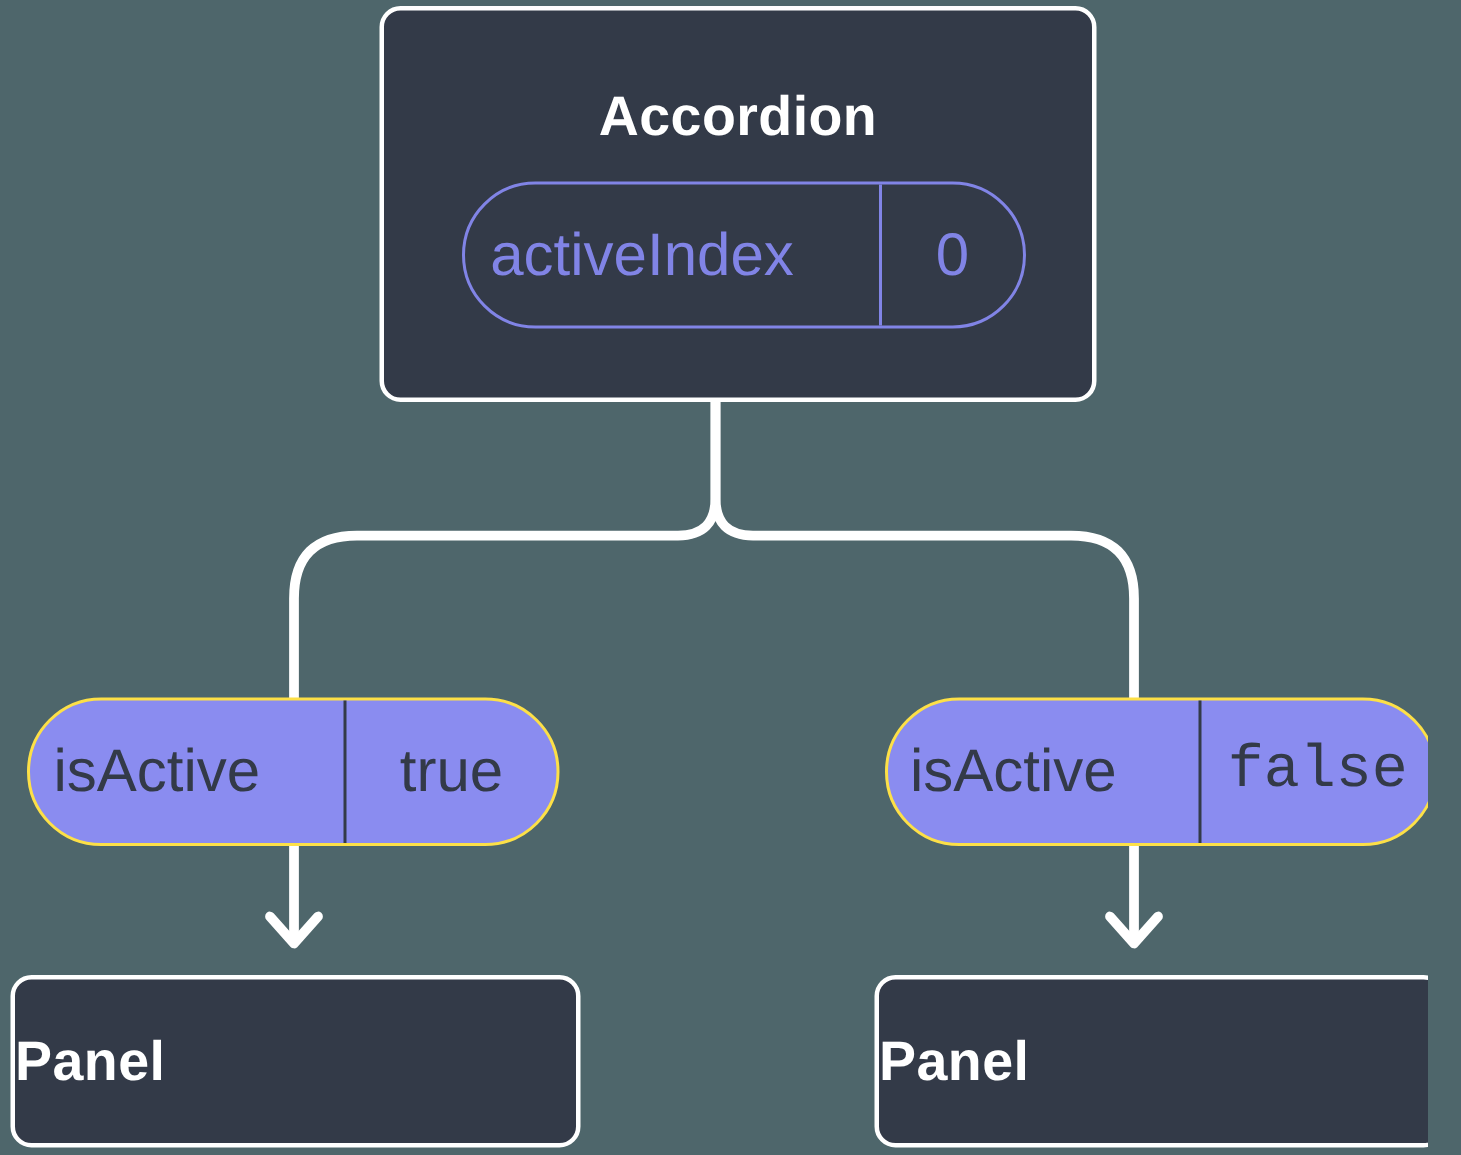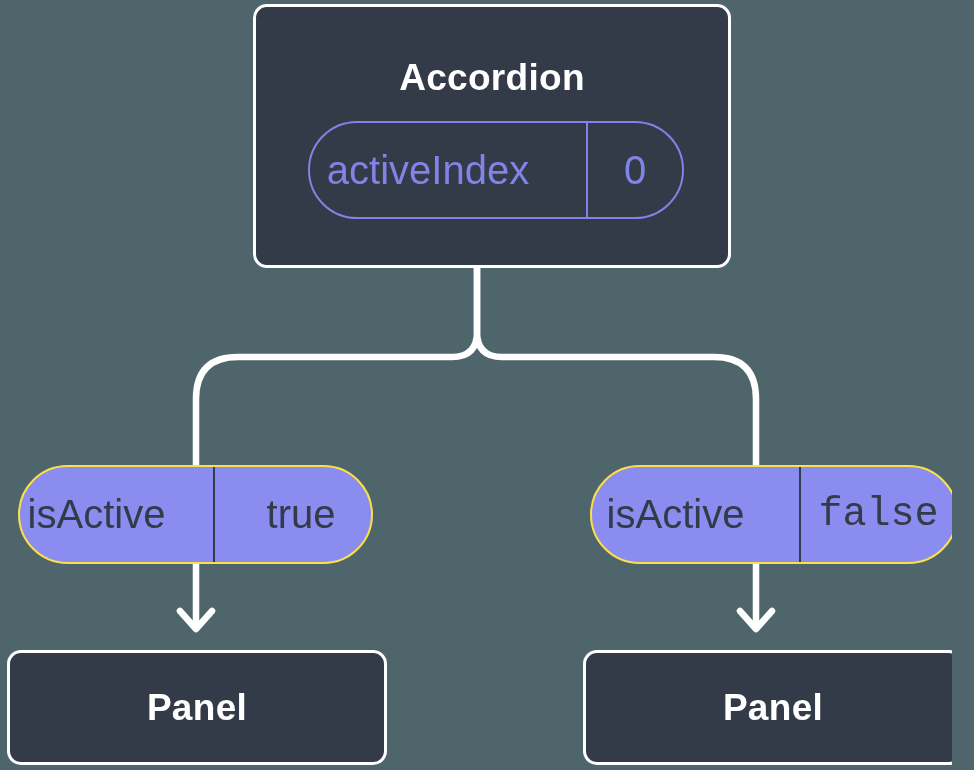--- a/index.html
+++ b/index.html
@@ -74,26 +74,25 @@
     justify-content: center;
     font-size: 40px;
     font-weight: 400;
   }
   .pill-label { flex: 1 1 auto; }
   .pill-value {
     flex: 0 0 auto;
     border-left: 2px solid currentColor;
   }
   .pill-outline .pill-value { width: 94px; }
-  .pill-true   .pill-value { width: 140px; padding-left: 16px; }
+  .pill-true   .pill-value { width: 140px; }
   .pill-false  .pill-value { width: 155px; font-family: Liberation Mono, monospace; }
   .node-panel {
     display: flex;
     align-items: center;
-    justify-content: center;
     color: #ffffff;
     font-size: 37px;
     font-weight: 600;
     letter-spacing: 0.3px;
   }
   .panel-left  { left: 7px;   top: 650px; width: 380px; height: 115px; }
   .panel-right { left: 583px; top: 650px; width: 380px; height: 115px; }
 </style>
 </head>
 <body>

